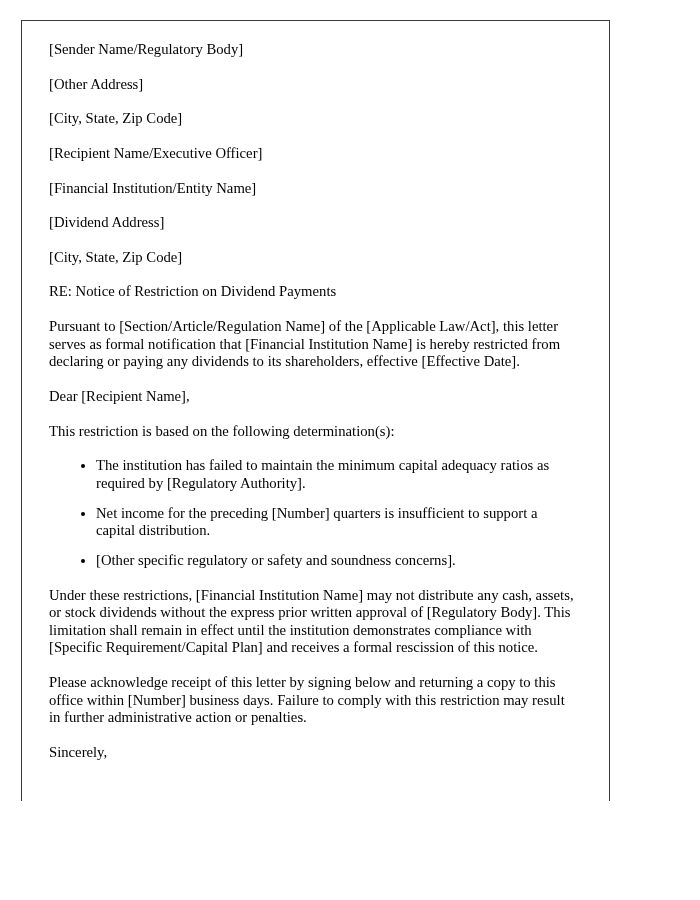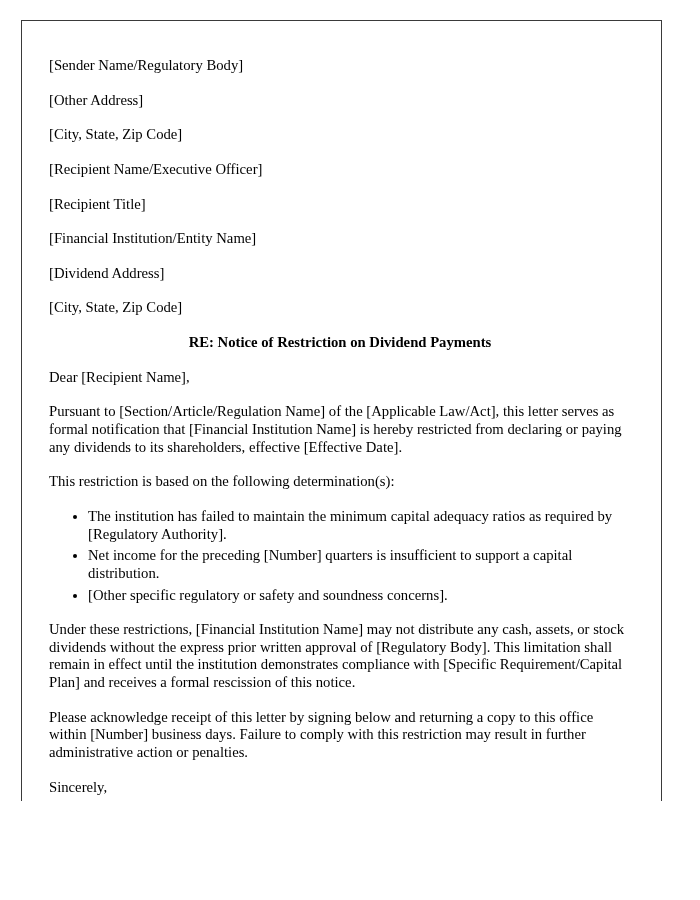--- a/index.html
+++ b/index.html
@@ -11,70 +11,68 @@
     position: relative;
     width: 700px;
     height: 900px;
     background: #ffffff;
     overflow: hidden;
   }
   .sheet {
     position: absolute;
     left: 21px;
     top: 20px;
-    width: 641px;
+    width: 589px;
     height: 781px;
     box-sizing: border-box;
     border: 1px solid #3a3a3a;
     border-bottom: none;
     overflow: hidden;
-    padding: 36px 30px 0 27px;
+    padding: 20px 30px 0 27px;
     background: #ffffff;
     font-family: "Liberation Serif", "DejaVu Serif", serif;
     font-size: 14.7px;
     line-height: 1.2;
     color: #000000;
   }
   .sheet p {
     margin: 0 0 17px 0;
   }
   .subject {
-    font-weight: bold;
-    text-align: center;
+    font-weight: normal;
   }
   .sheet ul {
     margin: 0 0 17px 0;
     padding-left: 35px;
     list-style: disc outside;
   }
   .sheet li {
-    margin: 4px;
+    margin: 12px;
     padding: 0;
   }
 </style>
 </head>
 <body>
 
 <div class="canvas">
   <div class="sheet">
 
     <p>[Sender Name/Regulatory Body]</p>
     <p>[Other Address]</p>
     <p>[City, State, Zip Code]</p>
     <p>[Recipient Name/Executive Officer]</p>
-    <p>[Recipient Title]</p>
     <p>[Financial Institution/Entity Name]</p>
     <p>[Dividend Address]</p>
     <p>[City, State, Zip Code]</p>
 
     <p class="subject">RE: Notice of Restriction on Dividend Payments</p>
 
+    <p>Pursuant to [Section/Article/Regulation Name] of the [Applicable Law/Act], this letter serves as formal notification that [Financial Institution Name] is hereby restricted from declaring or paying any dividends to its shareholders, effective [Effective Date].</p>
+
     <p>Dear [Recipient Name],</p>
-
-    <p>Pursuant to [Section/Article/Regulation Name] of the [Applicable Law/Act], this letter serves as formal notification that [Financial Institution Name] is hereby restricted from declaring or paying any dividends to its shareholders, effective [Effective Date].</p>
 
     <p>This restriction is based on the following determination(s):</p>
 
     <ul>
       <li>The institution has failed to maintain the minimum capital adequacy ratios as required by [Regulatory Authority].</li>
       <li>Net income for the preceding [Number] quarters is insufficient to support a capital distribution.</li>
       <li>[Other specific regulatory or safety and soundness concerns].</li>
     </ul>
 
     <p>Under these restrictions, [Financial Institution Name] may not distribute any cash, assets, or stock dividends without the express prior written approval of [Regulatory Body]. This limitation shall remain in effect until the institution demonstrates compliance with [Specific Requirement/Capital Plan] and receives a formal rescission of this notice.</p>

